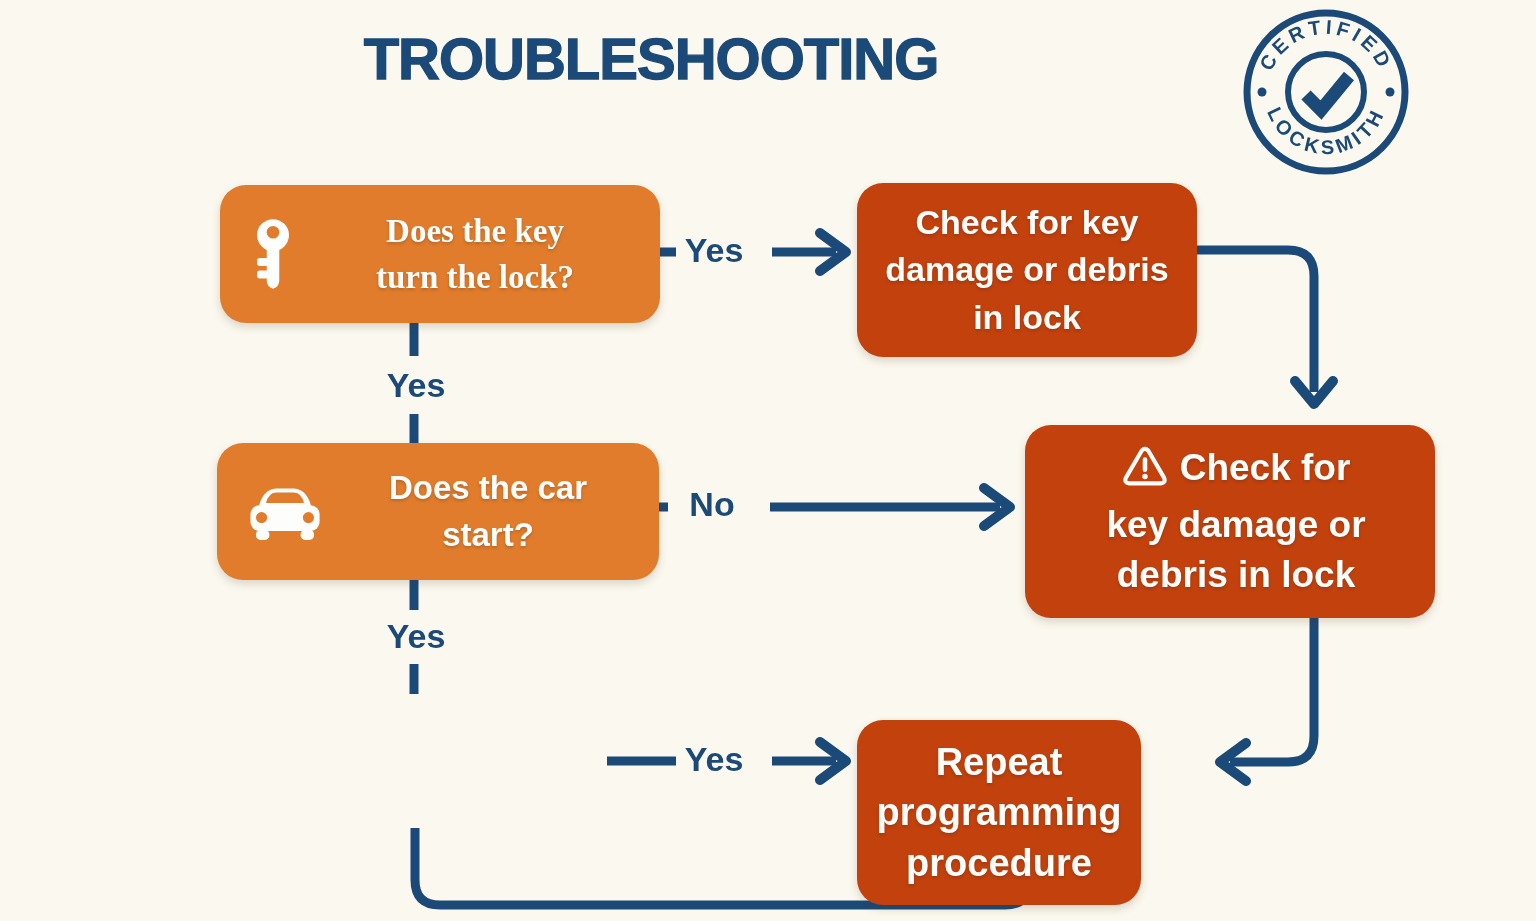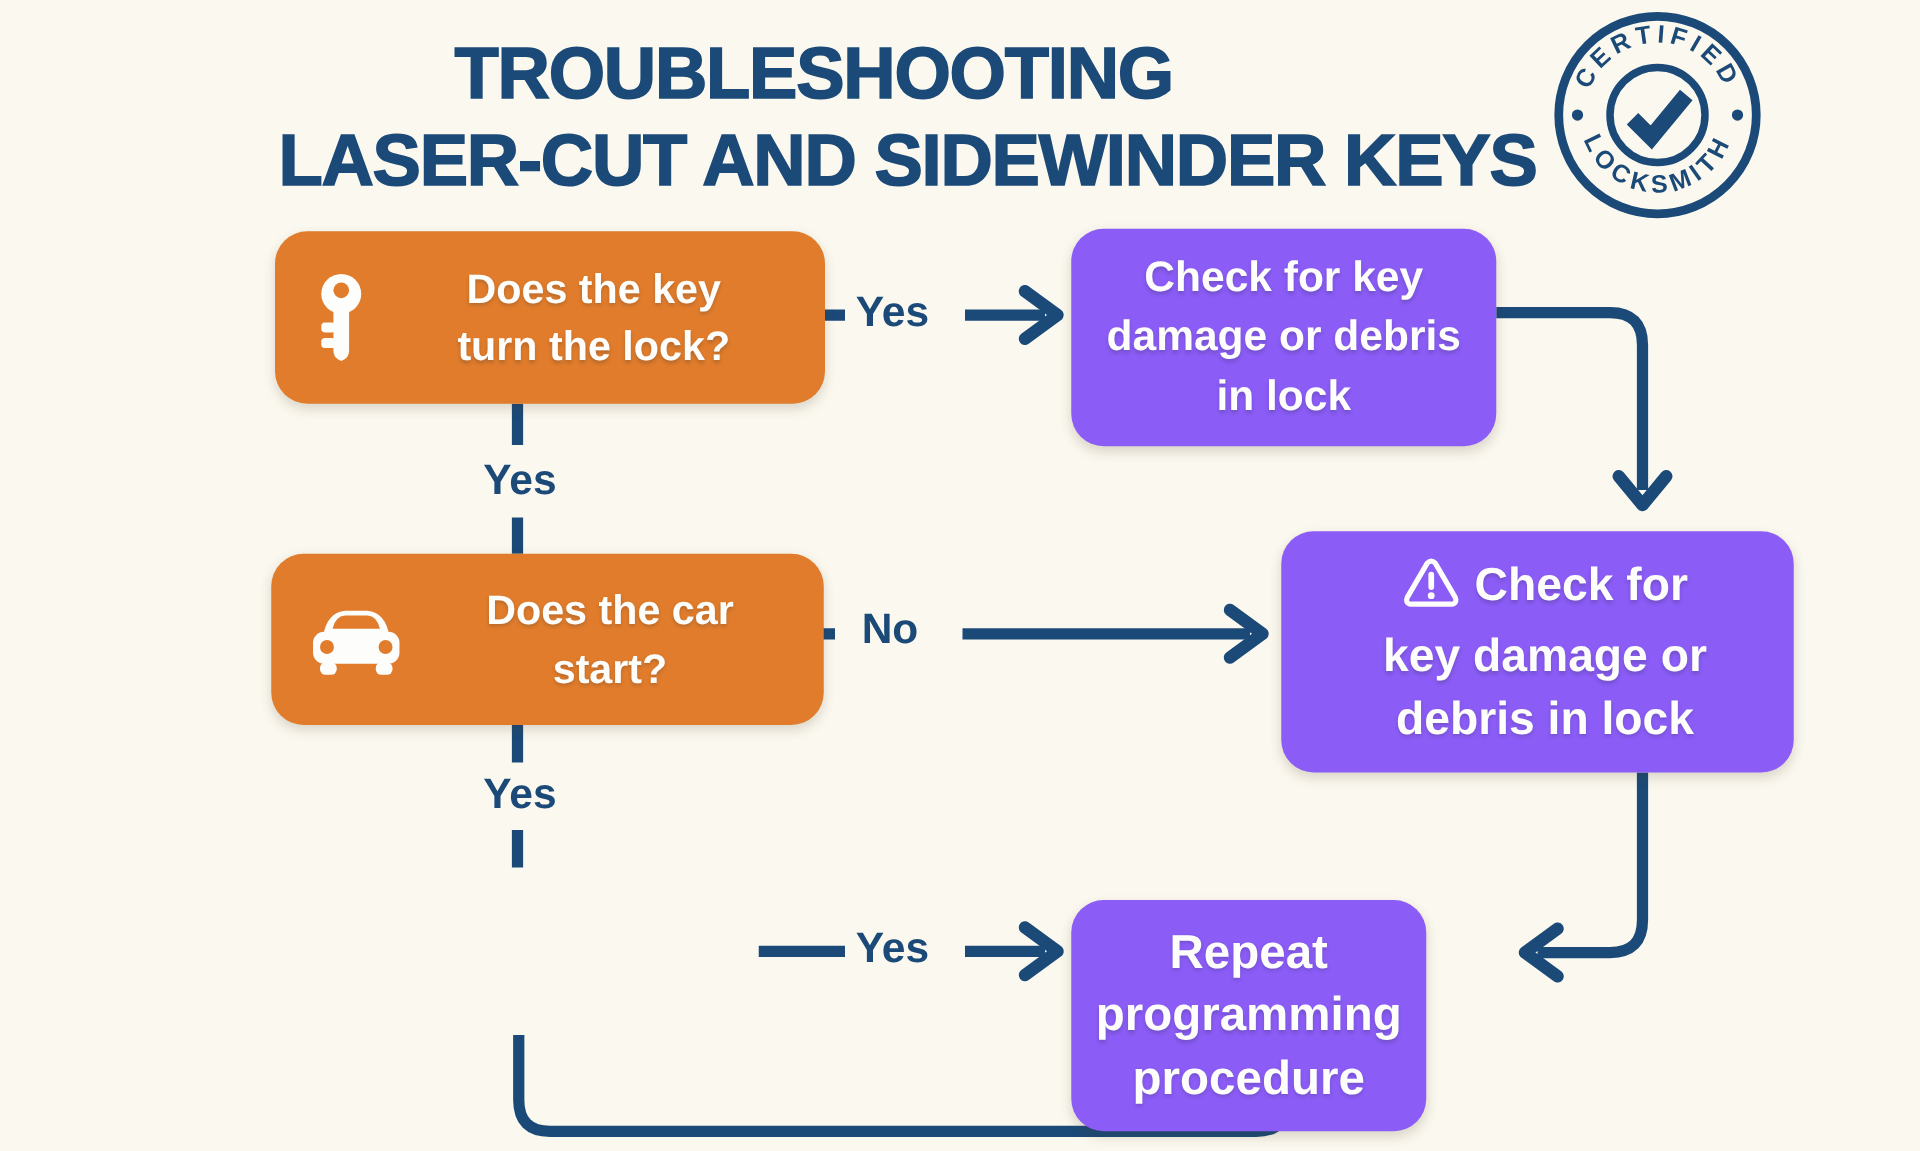--- a/index.html
+++ b/index.html
@@ -66,41 +66,40 @@
   }
   .box .node-text{
     white-space:pre-line;
     text-align:center;
     font-weight:bold;
     text-shadow:0 2px 3px rgba(30,40,55,0.22);
   }
   .orange{background:#E07C2B;padding:0 22px 0 30px;gap:16px;}
   .orange .icon{flex:0 0 auto;display:flex;align-items:center;justify-content:center;}
   .orange .node-text{flex:1;font-size:33px;line-height:1.4;}
-  .navy{background:#8b5cf6;}
-  .q1{left:220px;top:185px;width:388px;height:138px;}
+  .navy{background:#c2410c;}
+  .q1{left:220px;top:185px;width:388px;height:138px;font-family:Liberation Serif, serif;}
   .q2{left:217px;top:443px;width:390px;height:137px;}
   .q3{left:218px;top:694px;width:389px;height:134px;}
   .q3 .node-text{font-size:31px;}
   .a1{left:857px;top:183px;width:340px;height:174px;}
   .a1 .node-text{font-size:34px;line-height:1.4;}
   .a2{left:1025px;top:425px;width:410px;height:193px;}
   .a2 .a2-content{text-align:center;font-size:37px;line-height:1.35;font-weight:bold;margin-left:12px;}
   .a2 .node-text{font-size:37px;line-height:1.35;display:inline;}
   .a2 .warn{display:inline-block;vertical-align:-7px;margin-right:12px;}
   .a3{left:857px;top:720px;width:284px;height:185px;}
   .a3 .node-text{font-size:38px;line-height:1.32;}
 </style>
 </head>
 <body>
 
 <div class="canvas">
 
   <h1 class="title line1">TROUBLESHOOTING</h1>
-  <h1 class="title line2">LASER-CUT AND SIDEWINDER KEYS</h1>
 
   <svg class="badge" viewBox="0 0 168 168">
     <defs>
       <path id="arcTop" d="M 26 84 A 58 58 0 0 1 142 84"></path>
       <path id="arcBottom" d="M 22 84 A 62 62 0 0 0 146 84"></path>
     </defs>
     <circle class="ring" cx="84" cy="84" r="79"></circle>
     <circle class="inner" cx="84" cy="84" r="38"></circle>
     <path class="check" d="M64 87 L79 102 L107 68"></path>
     <circle class="dot" cx="20" cy="84" r="4.5"></circle>

